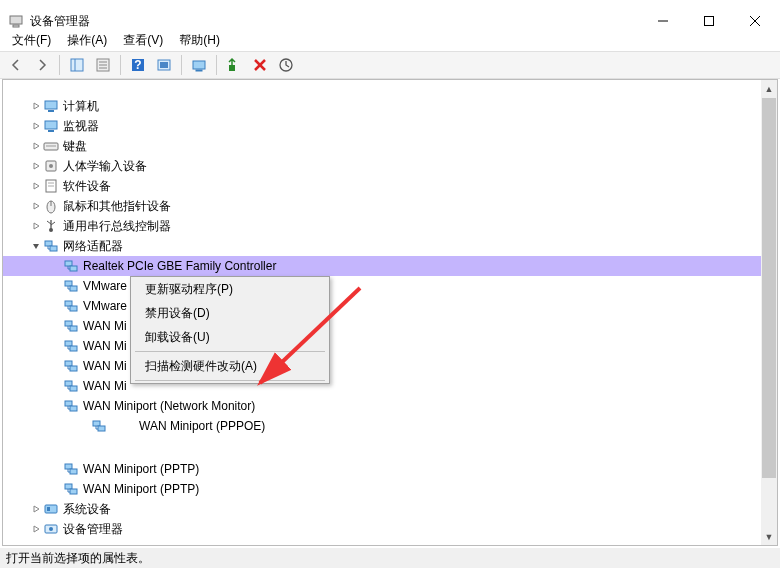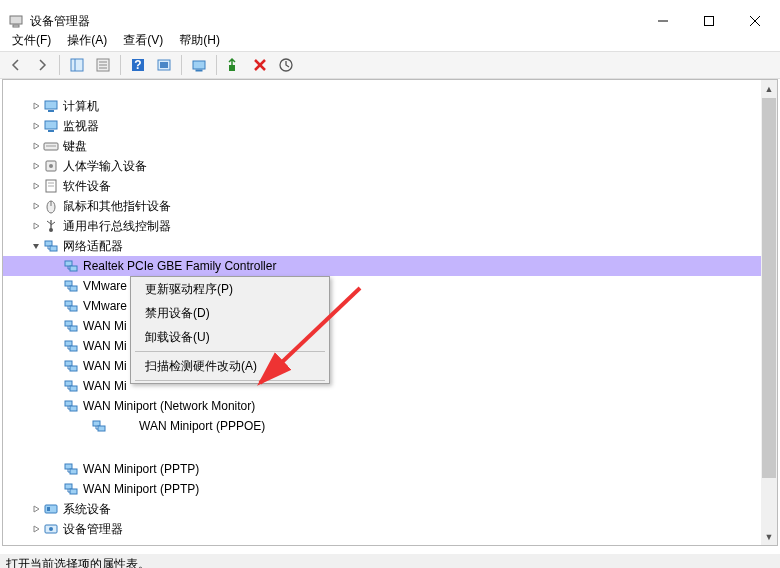--- a/index.html
+++ b/index.html
@@ -24,21 +24,21 @@
 .tree-row { height: 20px; display: flex; align-items: center; white-space: nowrap; }
 .tree-row.selected { background: #c4b5fd; }
 .expander { width: 14px; height: 14px; display: inline-flex; align-items: center; justify-content: center; color: #666; font-size: 10px; }
 .node-icon { width: 16px; height: 16px; margin-right: 4px; display: inline-flex; align-items: center; justify-content: center; }
 .node-label { font-size: 12px; color: #000; }
 
 .scrollbar-v { position: absolute; top: 79px; right: 2px; bottom: 22px; width: 17px; background: #f0f0f0; border: 1px solid #bbb; border-left: none; }
 .sb-arrow { width: 100%; height: 17px; display: flex; align-items: center; justify-content: center; color: #555; font-size: 9px; }
 .sb-thumb { position: absolute; left: 1px; right: 1px; background: #c8c8c8; }
 
-.statusbar { position: absolute; left: 0; right: 0; bottom: 0; height: 14px; padding: 2px 6px; font-size: 12px; color: #000; background: #f0f0f0; }
+.statusbar { position: absolute; left: 0; right: 0; bottom: 0; height: 20px; padding: 2px 6px; font-size: 12px; color: #000; background: #f0f0f0; }
 
 .context-menu { position: absolute; width: 200px; background: #f0f0f0; border: 1px solid #a0a0a0; box-shadow: 2px 2px 4px rgba(0,0,0,.25); }
 .context-menu .cm-item { height: 24px; display: flex; align-items: center; padding: 0 14px; font-size: 12px; }
 .context-menu .cm-item.highlight { background: #91c9f7; }
 .context-menu .cm-sep { height: 1px; margin: 2px 4px; background: #c0c0c0; }
 
 .arrow-annotation { position: absolute; pointer-events: none; }
 
 
 .ico-monitor { stroke:#3a7fbf; fill:#9ed0f4; stroke-width:1; }

